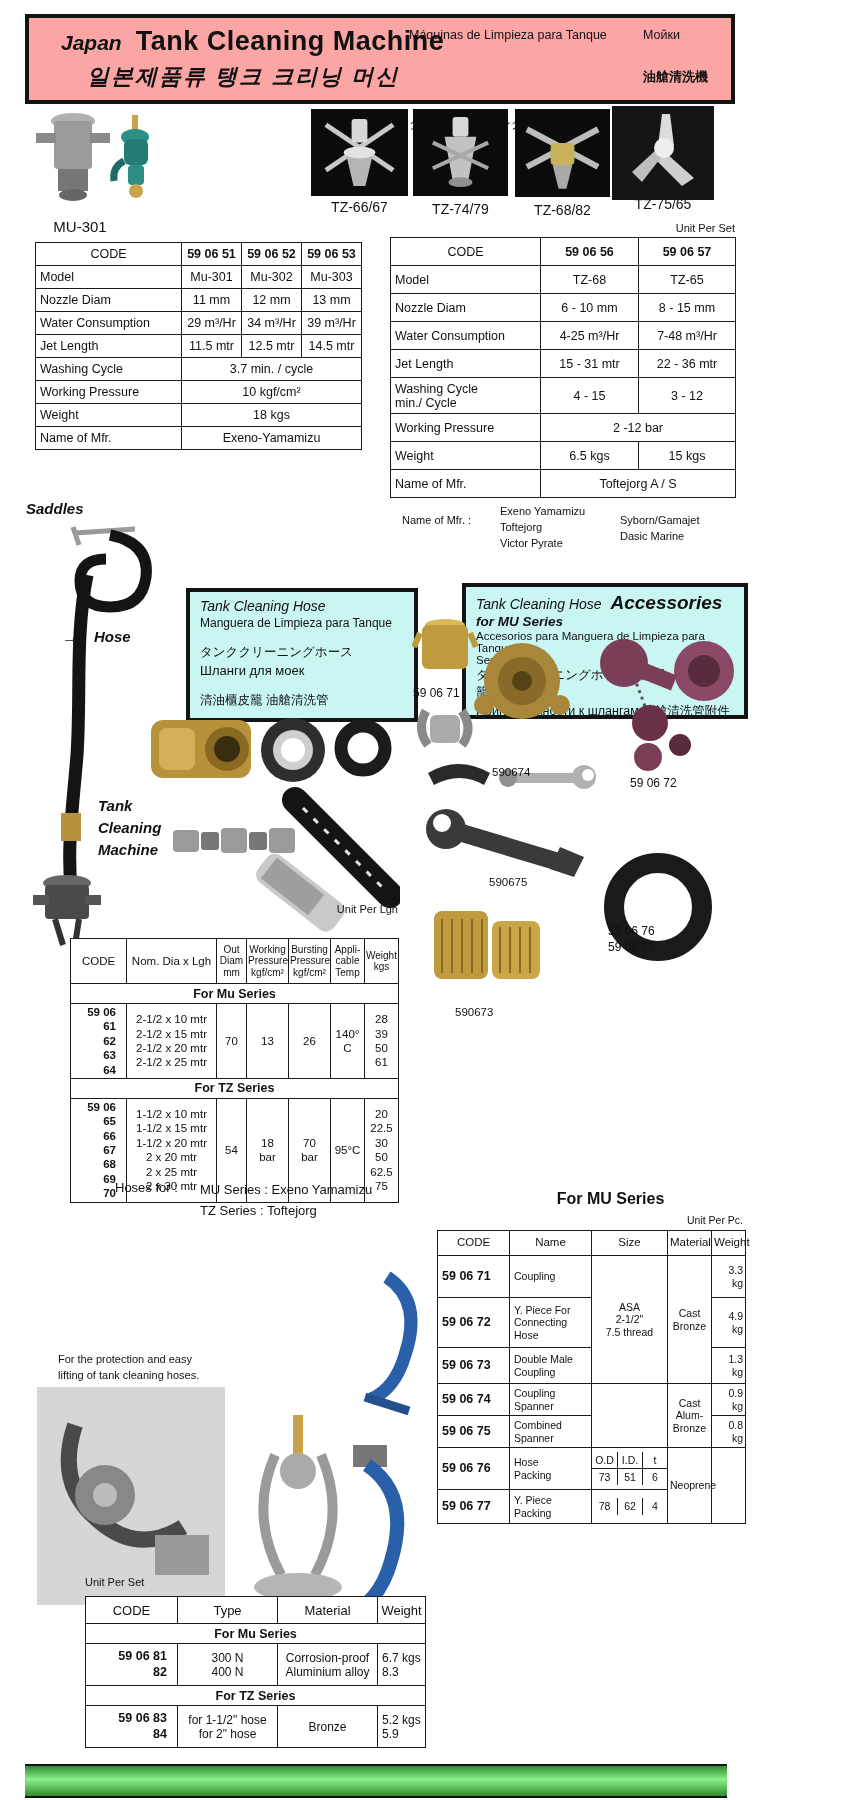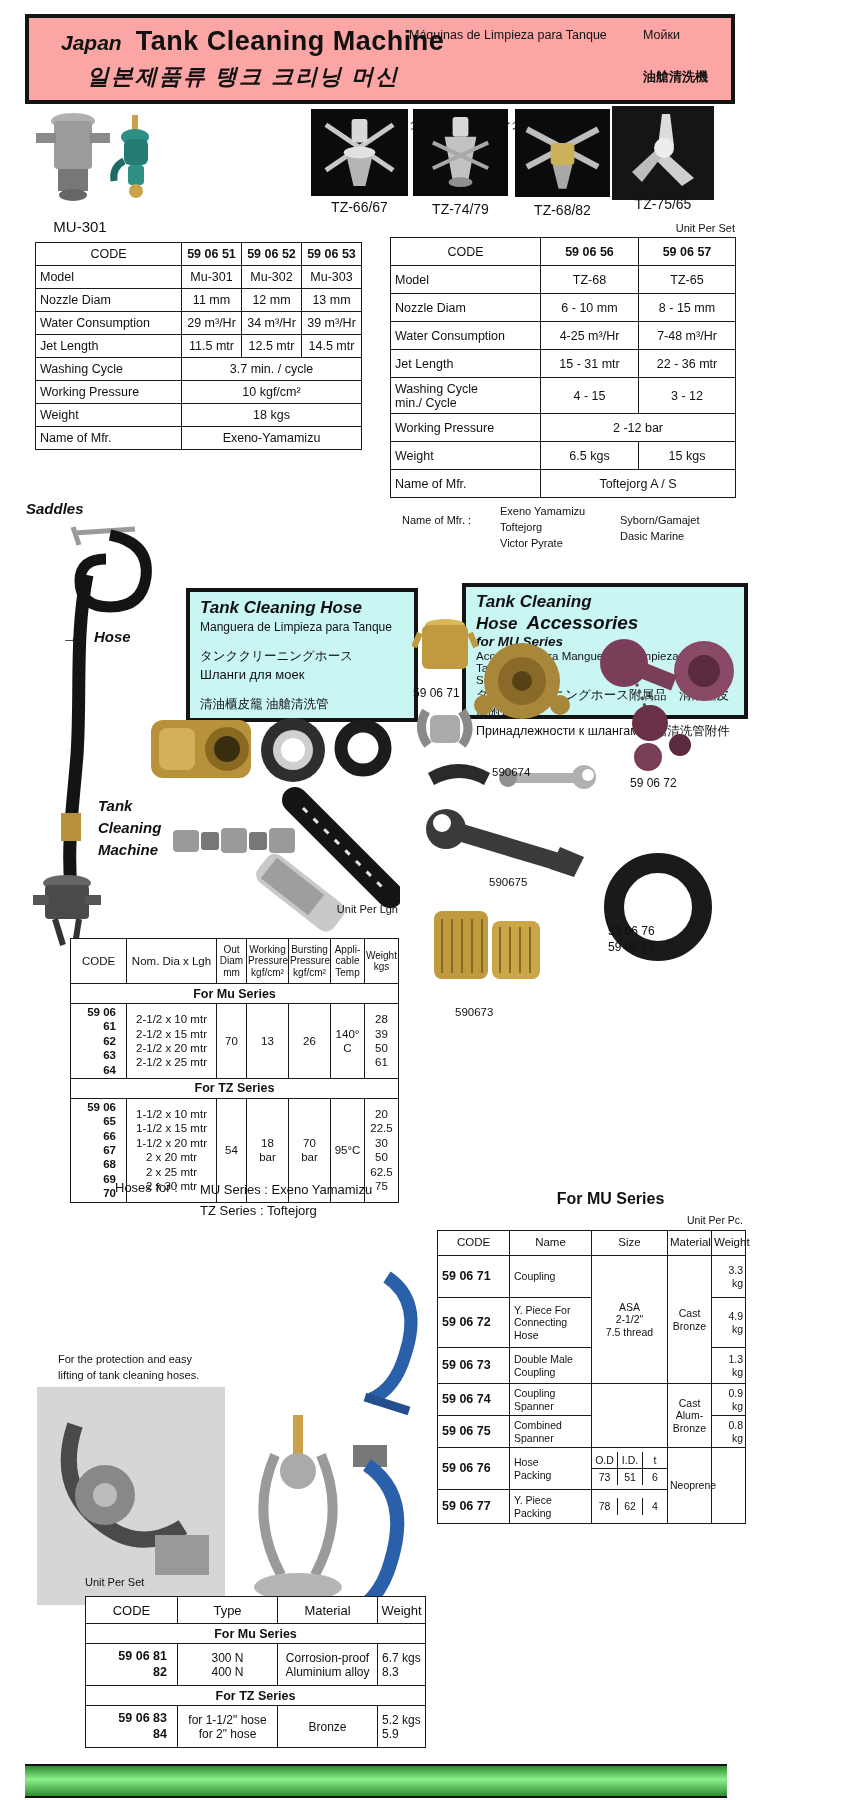--- a/index.html
+++ b/index.html
@@ -45,21 +45,21 @@
   .packcell{padding:0 !important;}
   .pgrid{display:grid;grid-template-columns:1fr 1fr 1fr;text-align:center;font-size:10.5px;}
   .pgrid span{padding:2px 0;border-left:1.4px solid #1a1a1a;}
   .pgrid span:nth-child(3n+1){border-left:none;}
   .pgrid span.hd{border-bottom:1.4px solid #1a1a1a;}
   
   .bott td{font-size:12.5px;}
   .bott .hh td{text-align:center;font-size:13px;height:24px;}
   
   .cyanbox{background:#c9f5f3;border:4px solid #141414;}
-  .cb-title{font-style:italic;font-weight:bold;font-size:17px;}
+  .cb-title{font-style:italic;font-weight:normal;font-size:14px;}
   .cb-title2{font-style:italic;font-weight:bold;font-size:19px;}
   .cb-line{font-size:12px;margin-top:2px;}
   .cb-line-ja{font-size:12.5px;margin-top:14px;}
   .footerbar{background:linear-gradient(180deg,#2e8b2e,#8af08a 45%,#2e8b2e);border-top:2px solid #111;border-bottom:2px solid #111;}
   .arrow{font-size:17px;font-weight:bold;}
   .notesm{font-size:11px;line-height:1.45;}
 </style>
 </head>
 <body>
 

